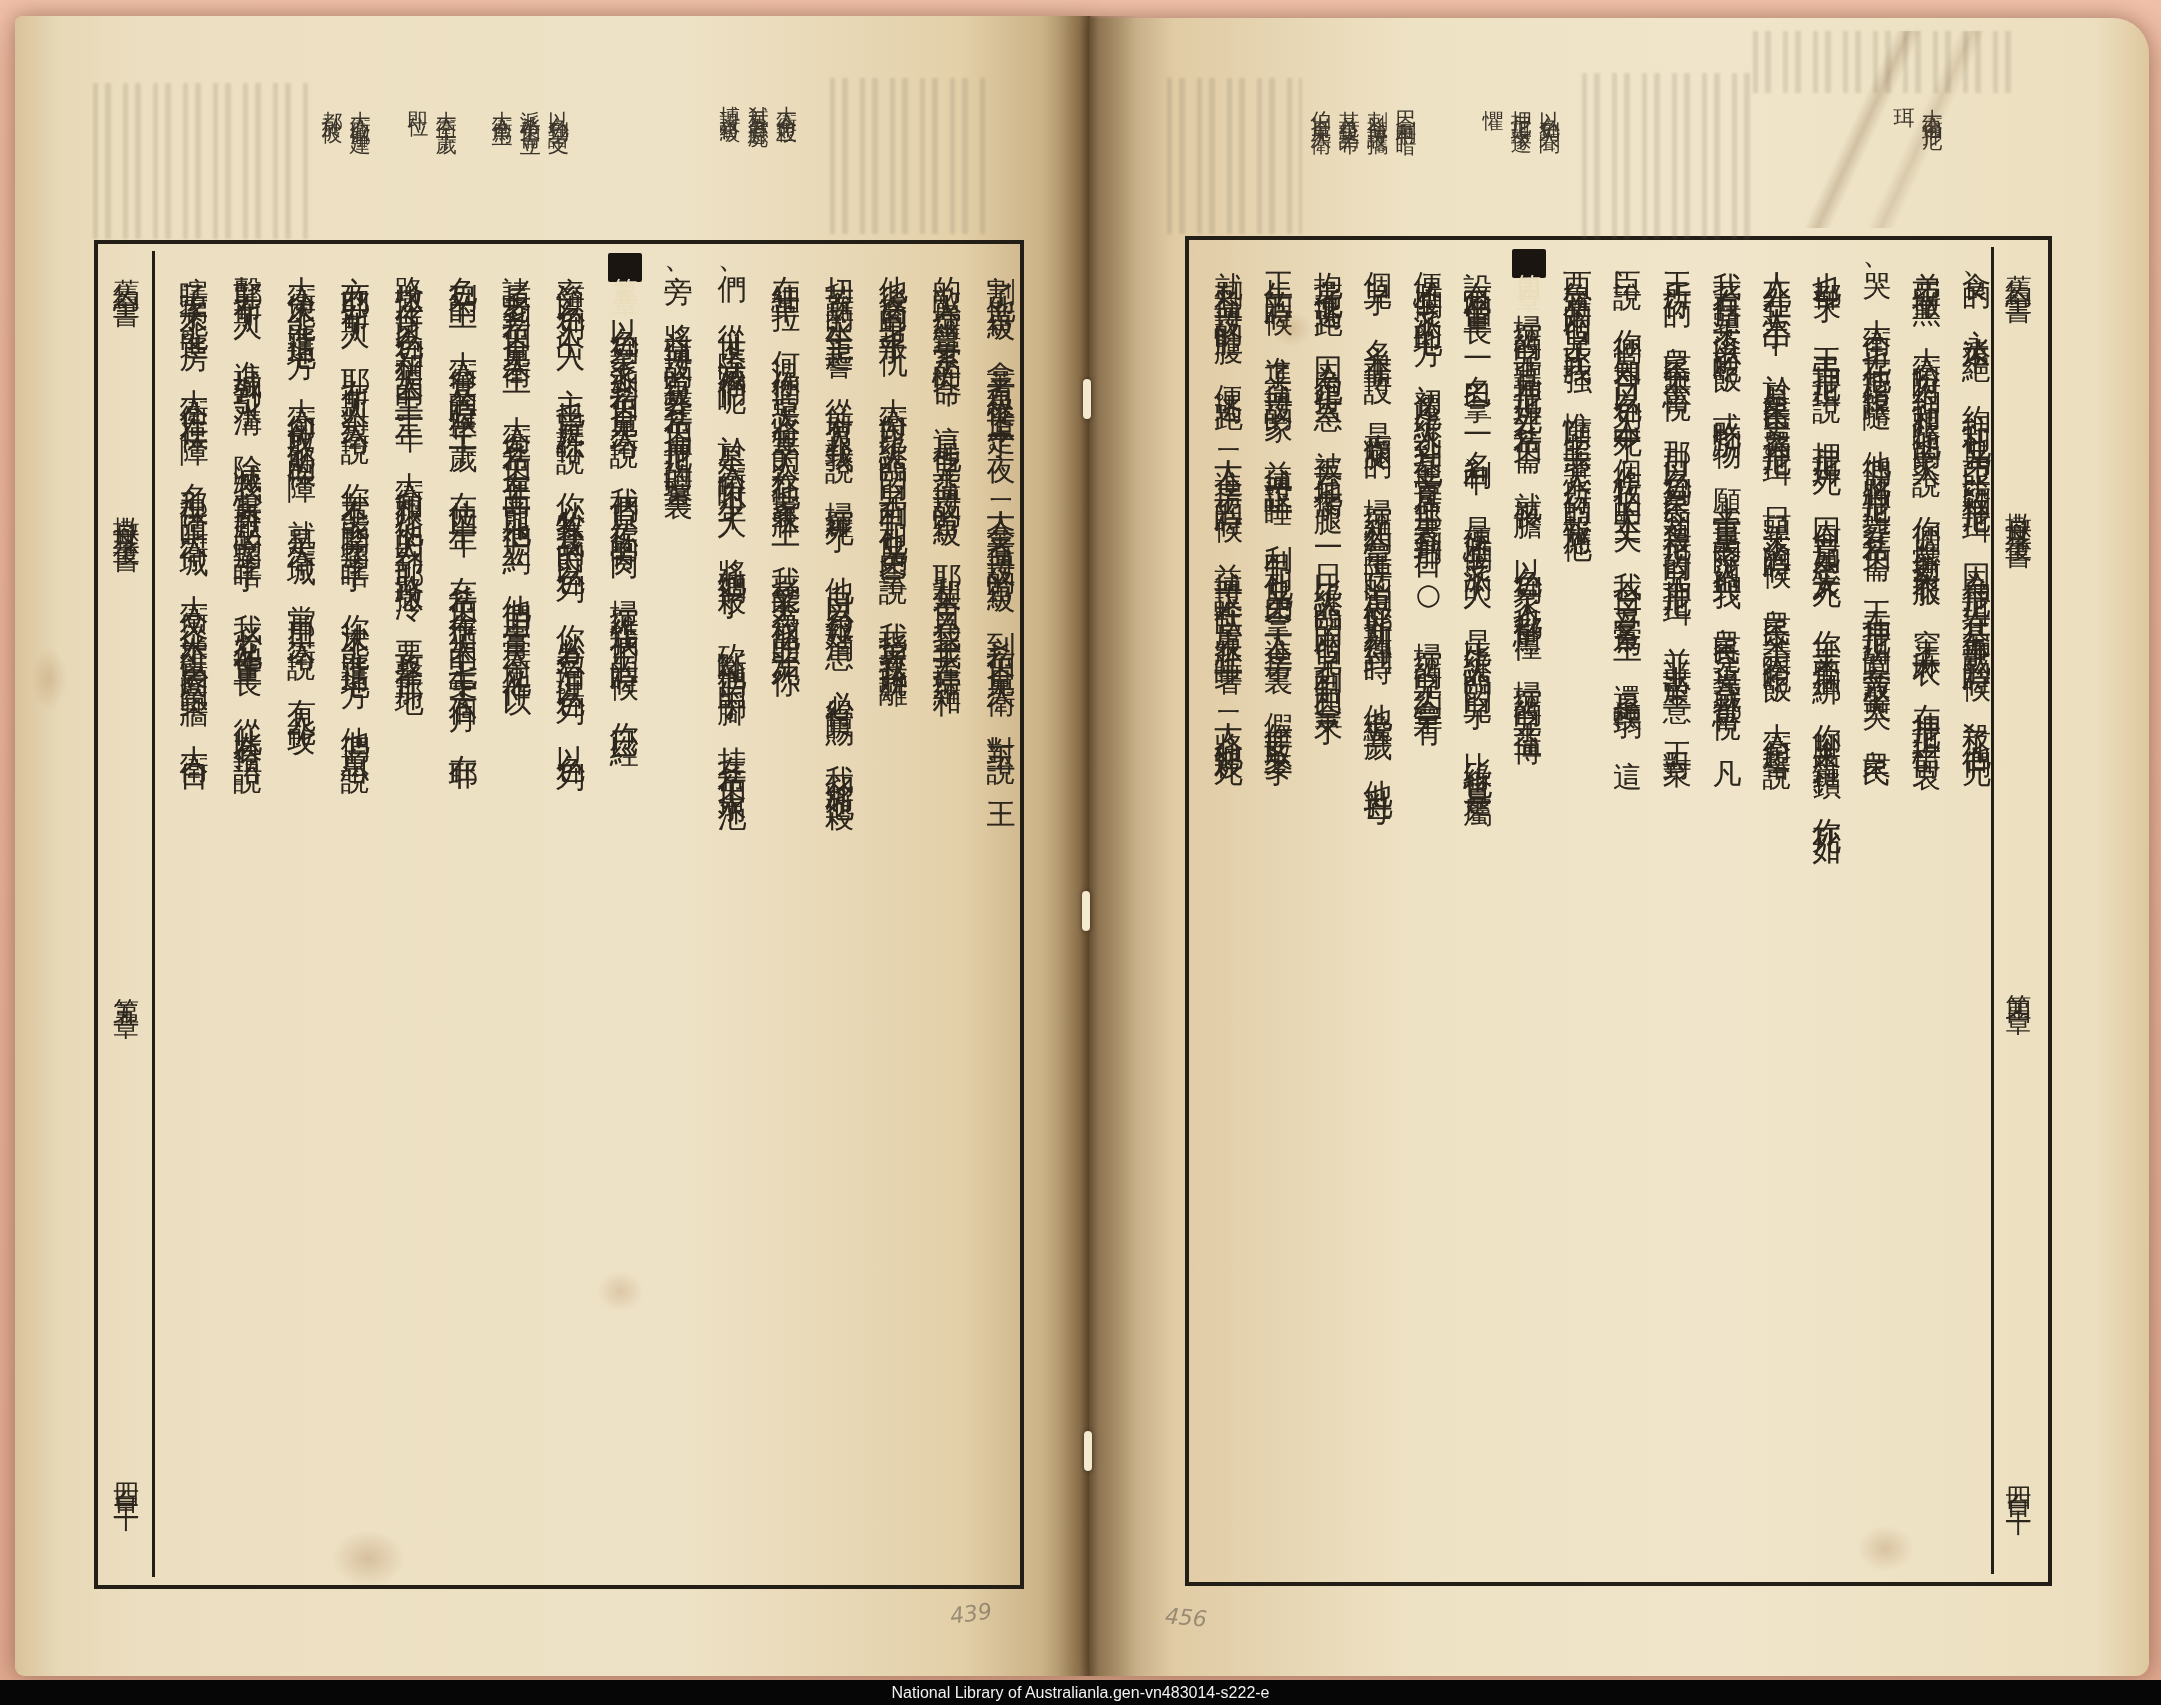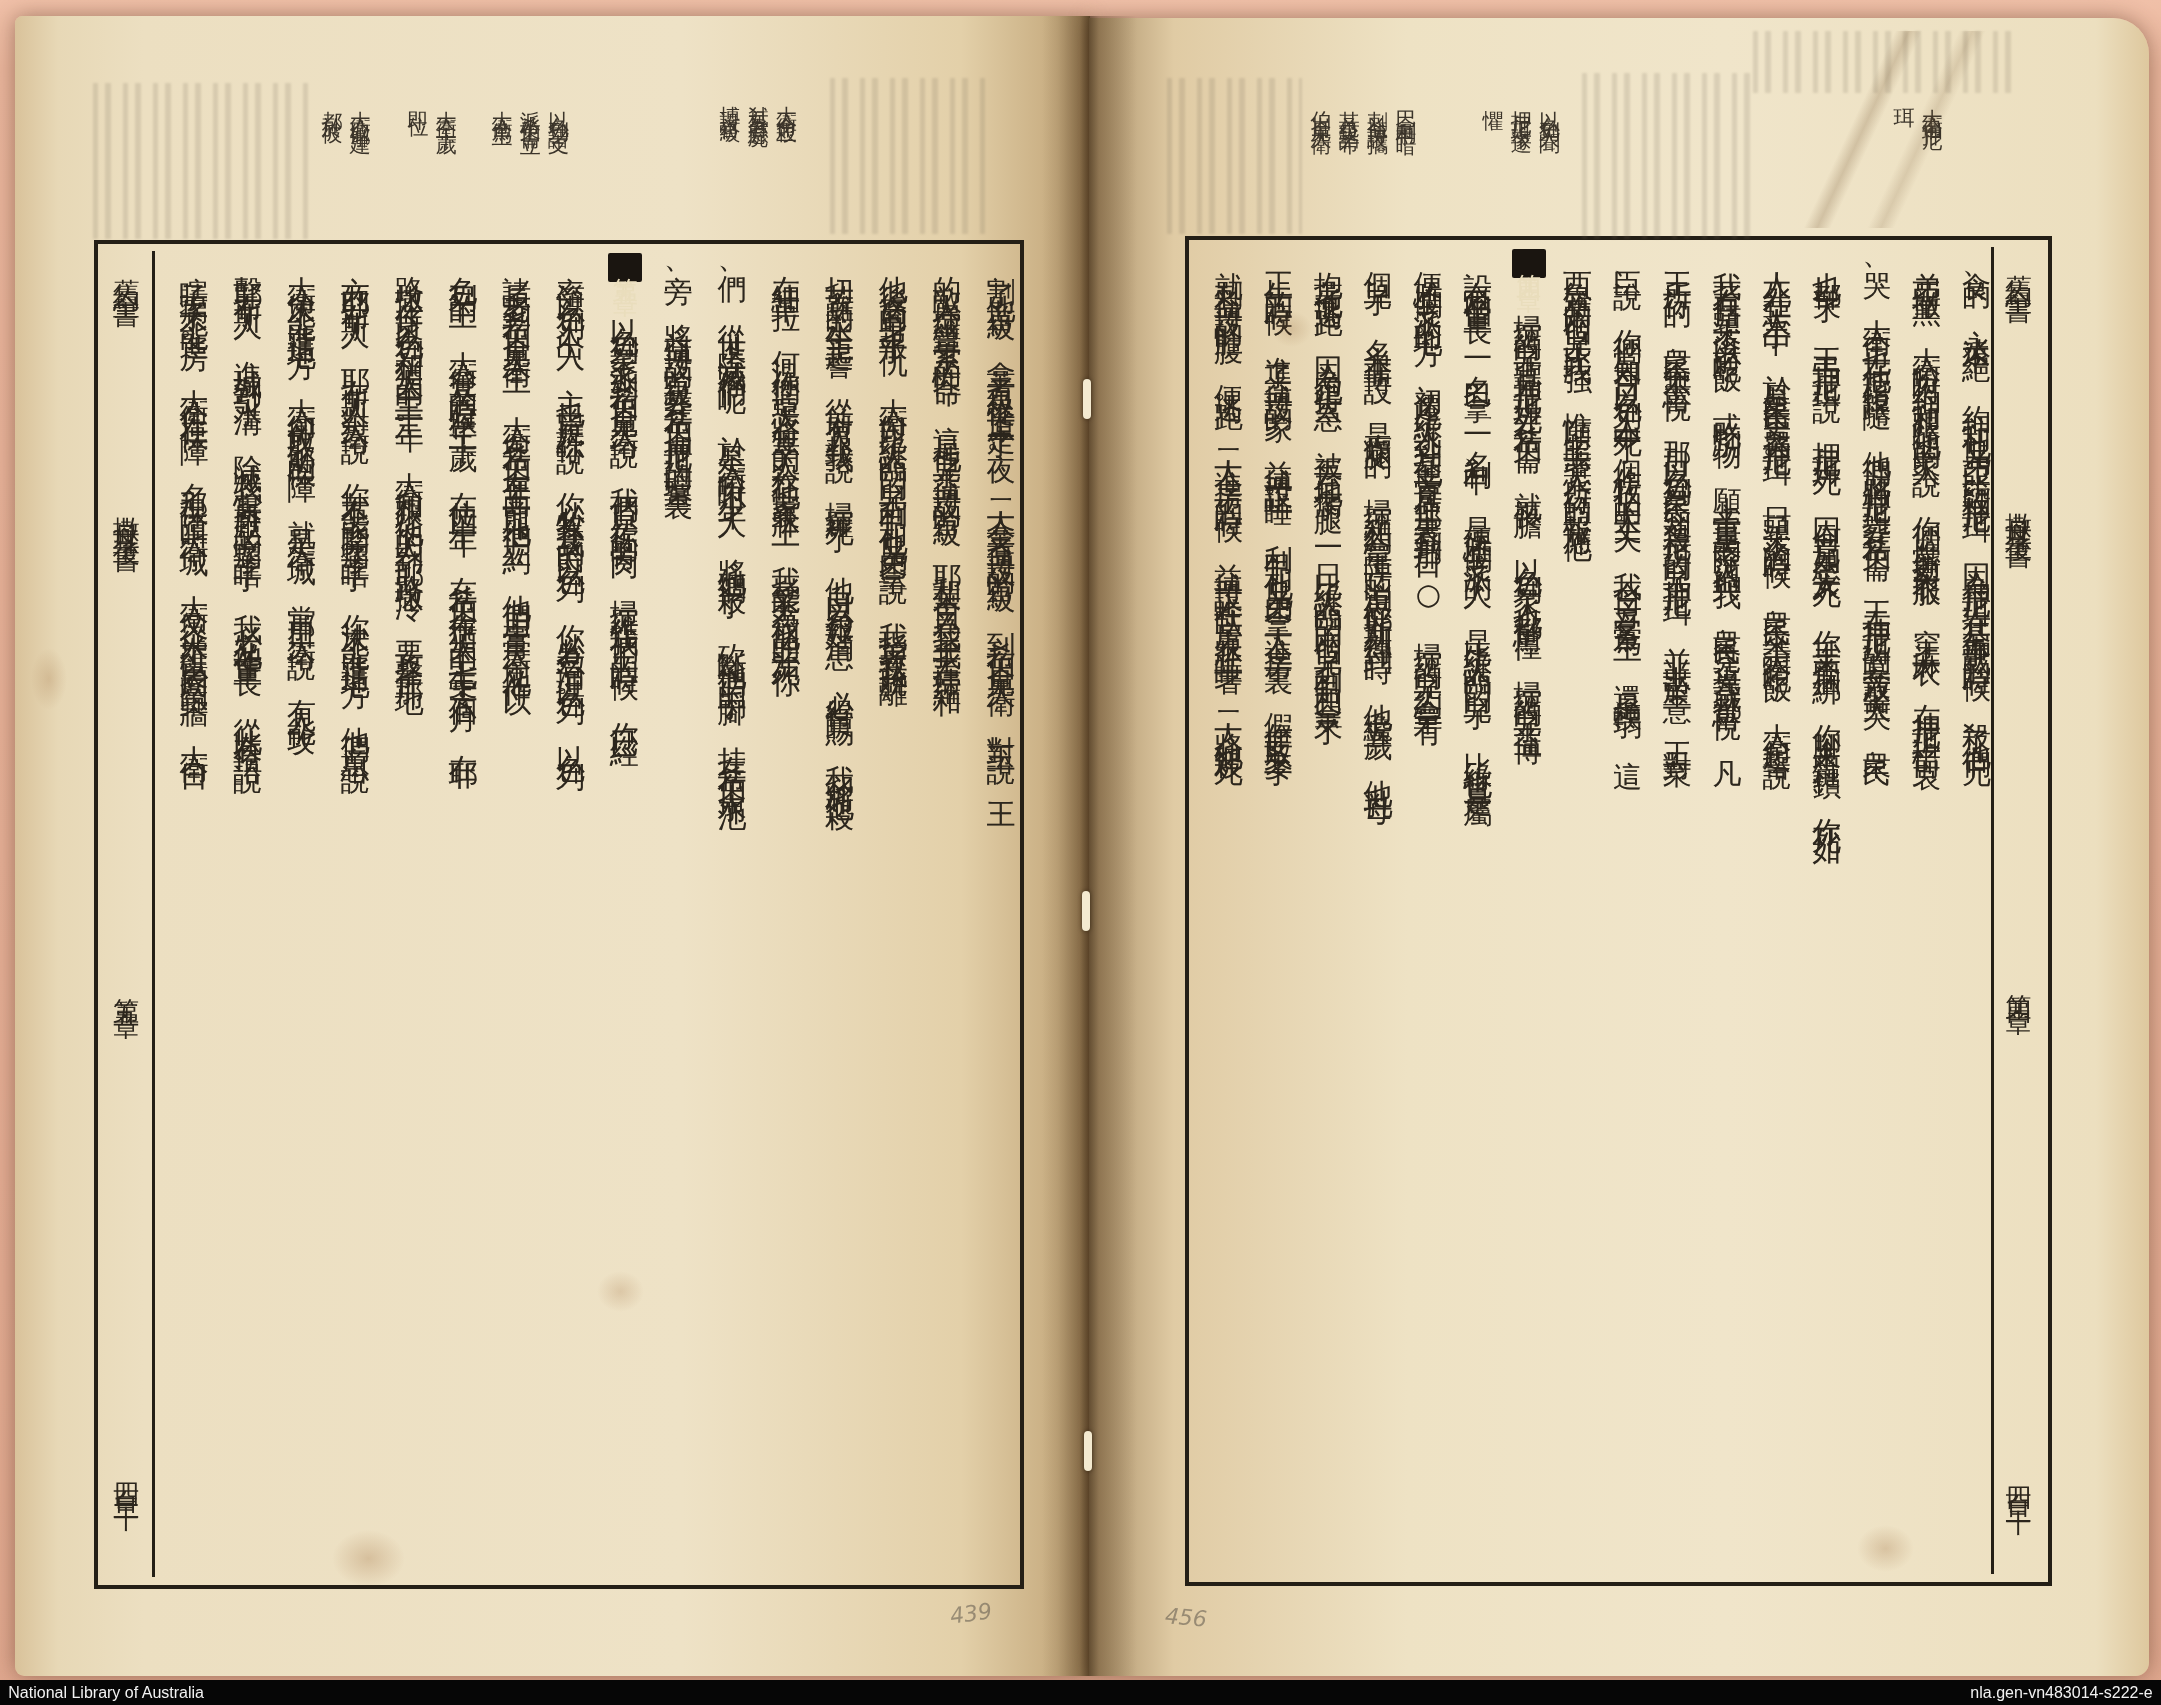--- a/index.html
+++ b/index.html
@@ -46,21 +46,21 @@
   .annocol{writing-mode:vertical-rl;text-orientation:upright;font-size:21px;
       letter-spacing:5.7px;line-height:1;color:#3b342a;}
   
   .ghost{position:absolute;opacity:.16;filter:blur(1px);pointer-events:none;
       background:repeating-linear-gradient(90deg,#6e6352 0 5.2px,transparent 5.2px 12.4px,#6e6352 12.4px 17.6px,transparent 17.6px 30px);}
   
   .spot{position:absolute;border-radius:50%;pointer-events:none;}
   .pencil{position:absolute;color:rgba(92,86,74,.55);font-size:22px;font-style:italic;}
   
   .footer{position:absolute;left:0;right:0;bottom:0;height:26px;background:#060606;
-      color:#f2f2f2;display:flex;justify-content:space-between;align-items:center;
+      color:#f2f2f2;display:flex;justify-content:center;align-items:center;
       padding:0 8.3px;font-size:16px;font-family:"Liberation Sans",sans-serif;}
 </style>
 </head>
 <body>
 
 <div class="scan">
 
   
   <div class="page page-left">
     <div class="textbox">

